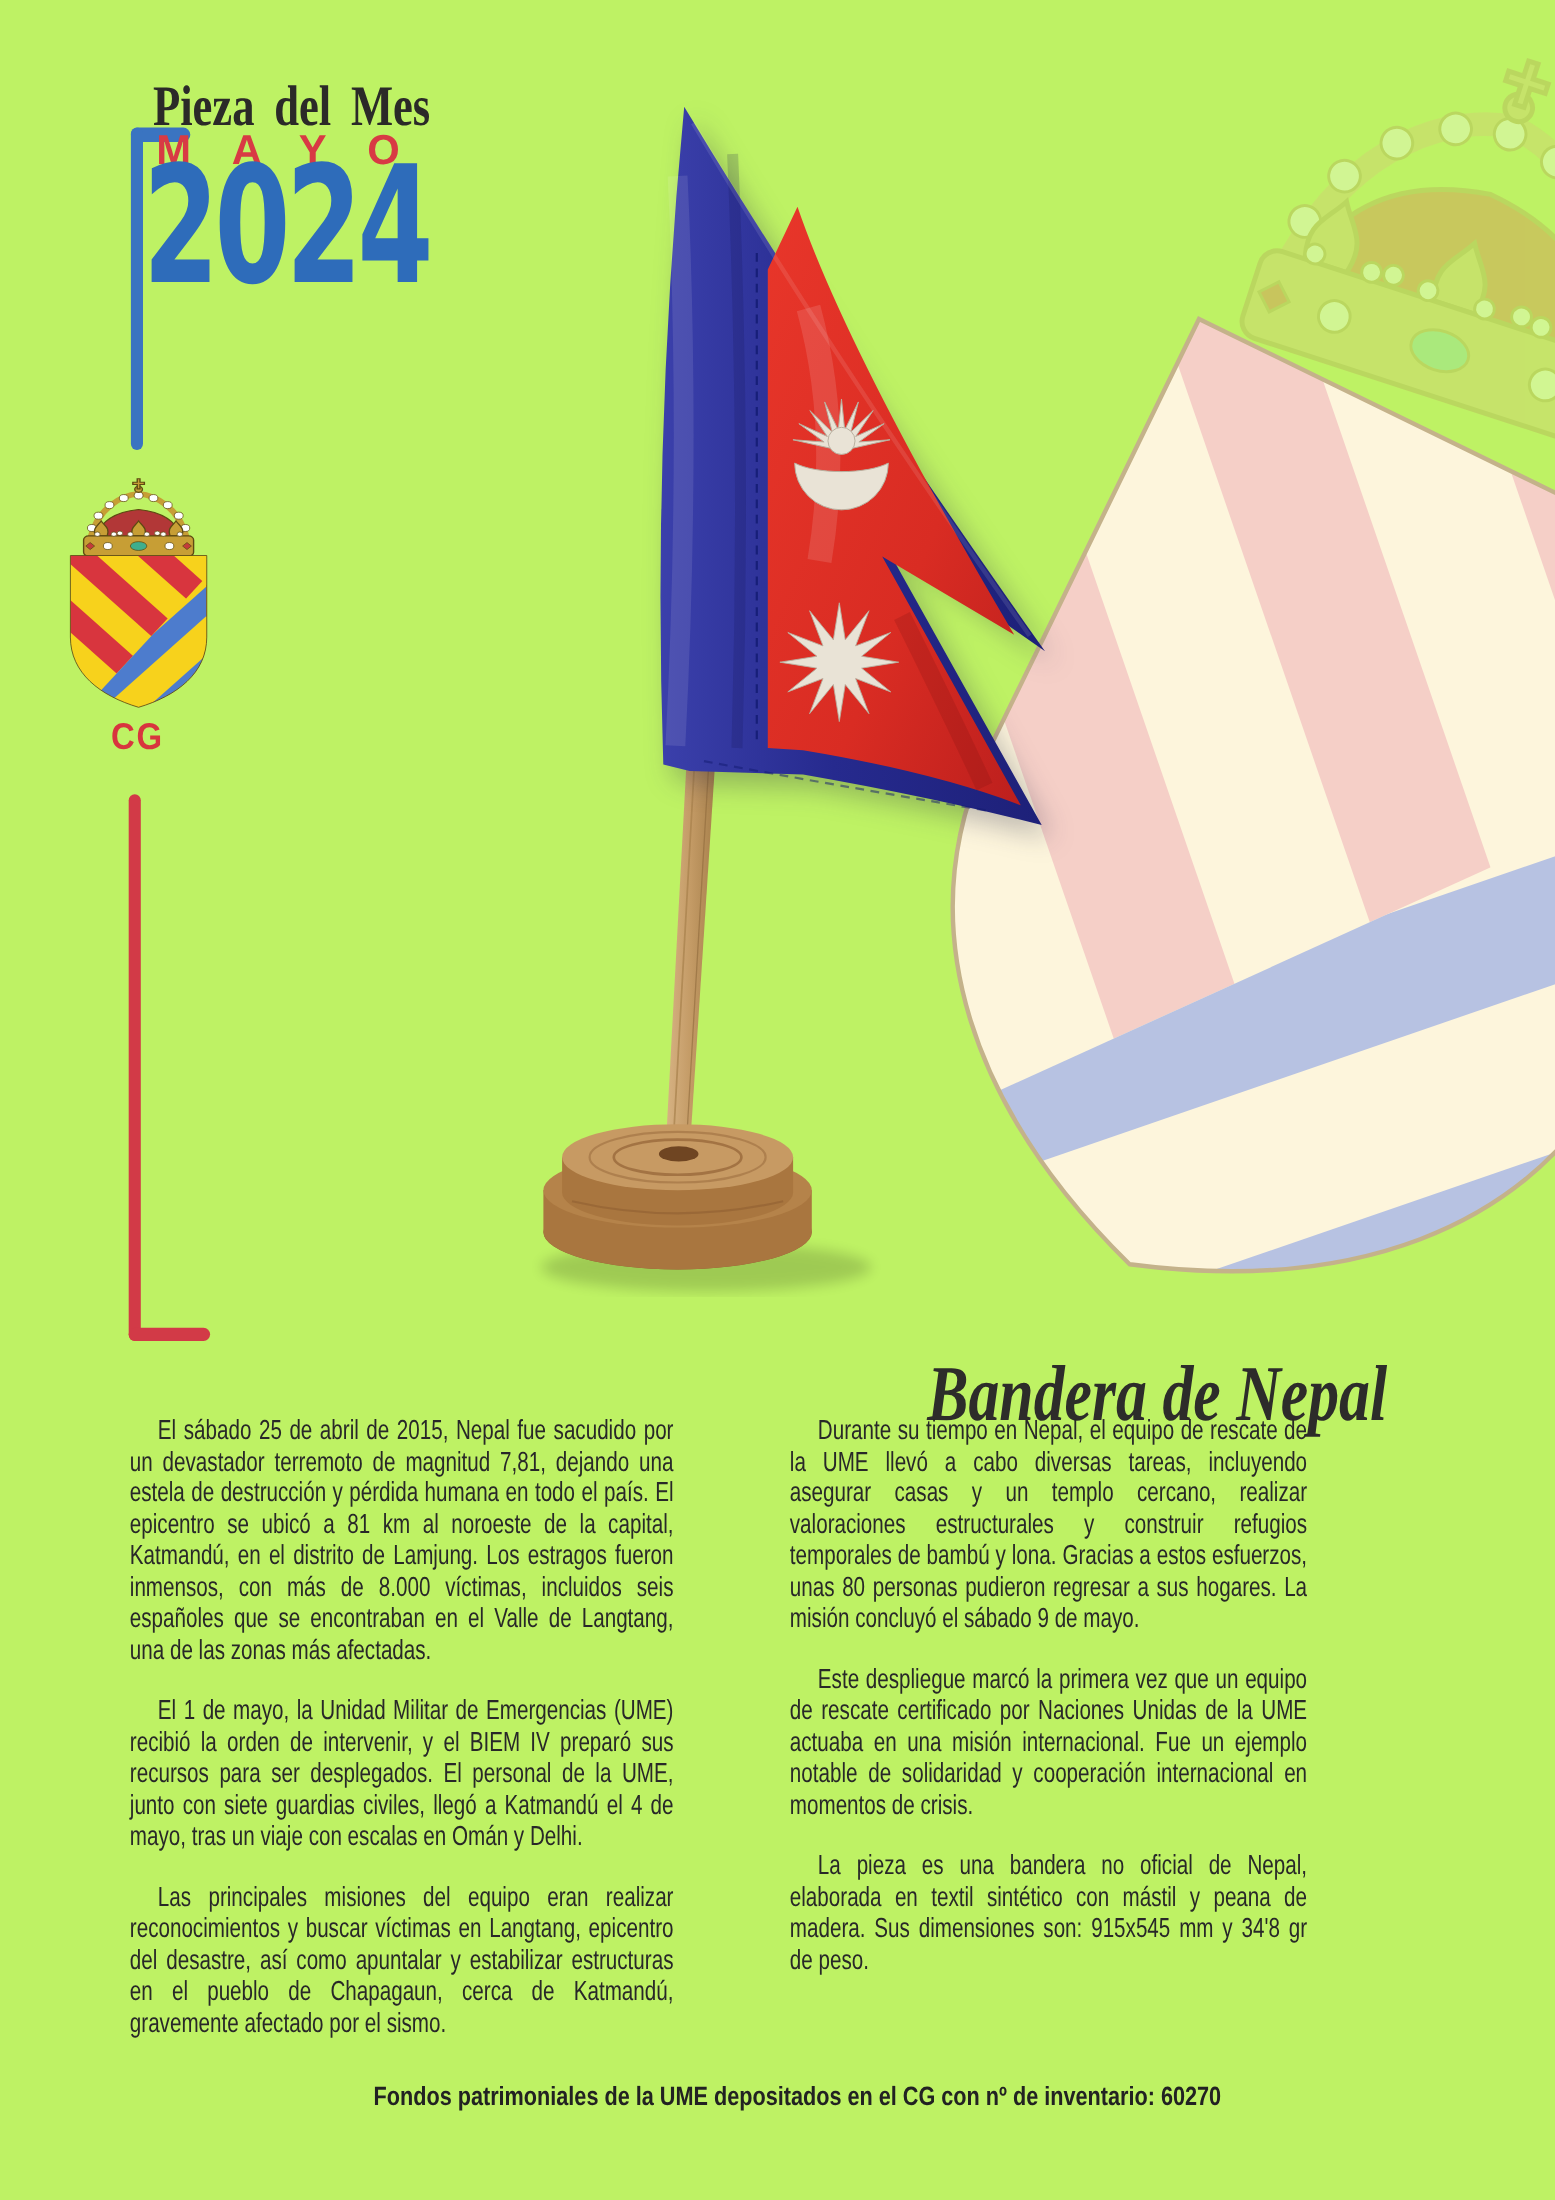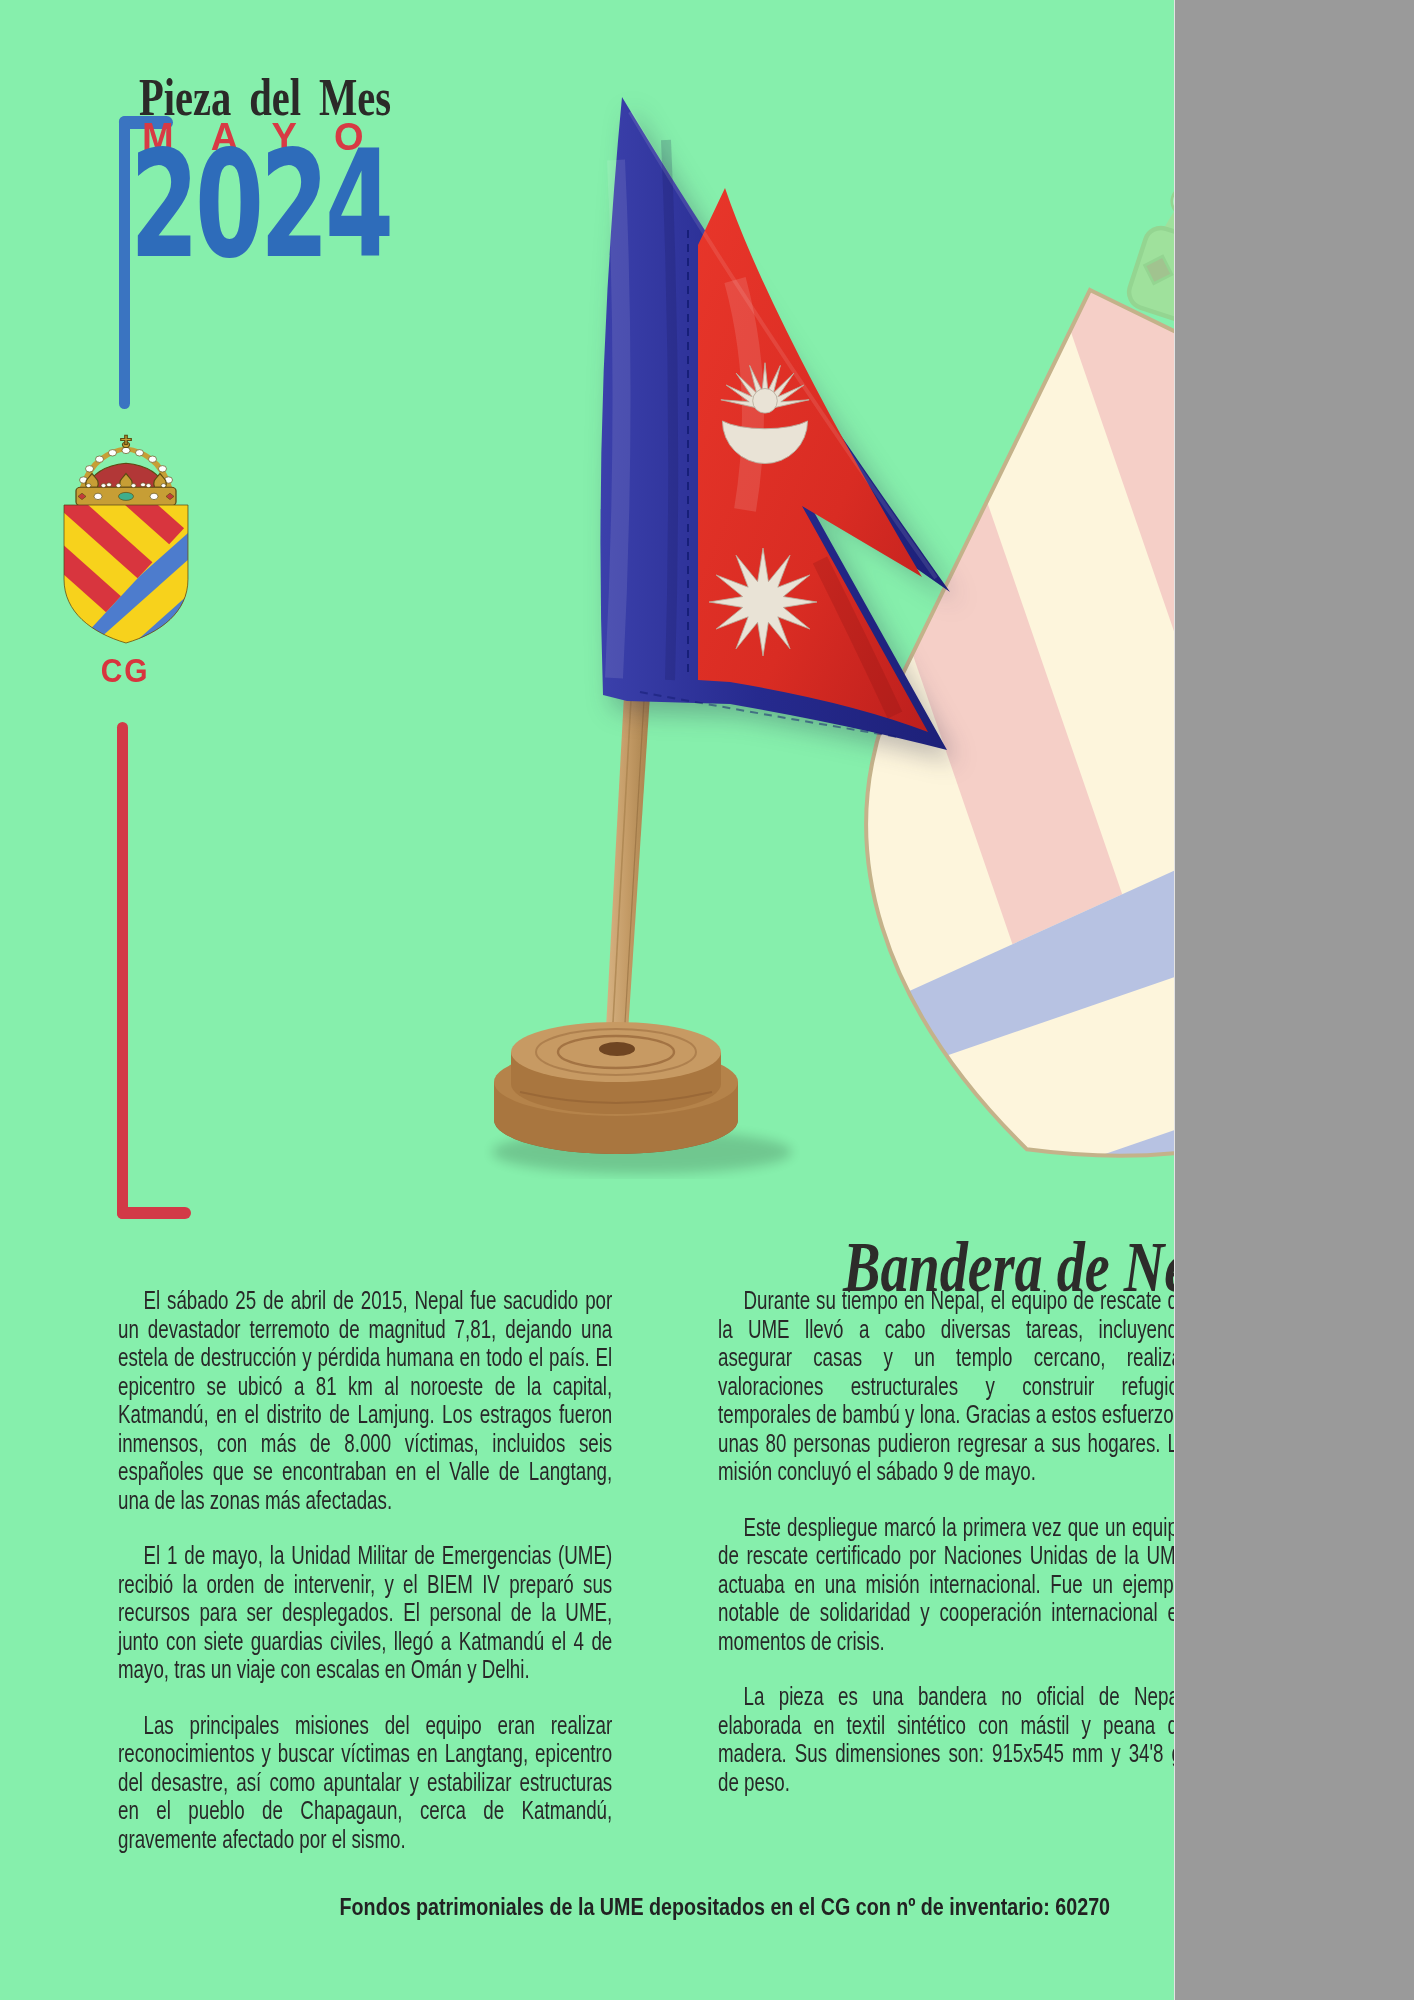--- a/index.html
+++ b/index.html
@@ -1,16 +1,16 @@
 <!DOCTYPE html>
 <html><head>
 <meta charset="utf-8">
 <style>
   html,body{margin:0;padding:0;background:#9a9a9a;}
-  .page{position:relative;width:1174px;height:2000px;background:#86efac;overflow:hidden;
+  .page{position:relative;width:1414px;height:2000px;background:#bef264;overflow:hidden;
         font-family:"Liberation Sans",sans-serif;outline:1px solid #e3e3e3;}
   .layer-svg{position:absolute;left:0;top:0;z-index:0;}
   .txt{position:absolute;z-index:2;}
 
   
   .kicker{left:139px;top:72px;font-family:"Liberation Serif",serif;font-weight:bold;
           font-size:52px;line-height:1;color:#2b2a28;word-spacing:10px;letter-spacing:0;
           transform:scaleX(0.78);transform-origin:left top;white-space:nowrap;}
   .month{left:142px;top:118px;font-weight:bold;font-size:38px;line-height:1;
          color:#d83a44;letter-spacing:37px;white-space:nowrap;}

